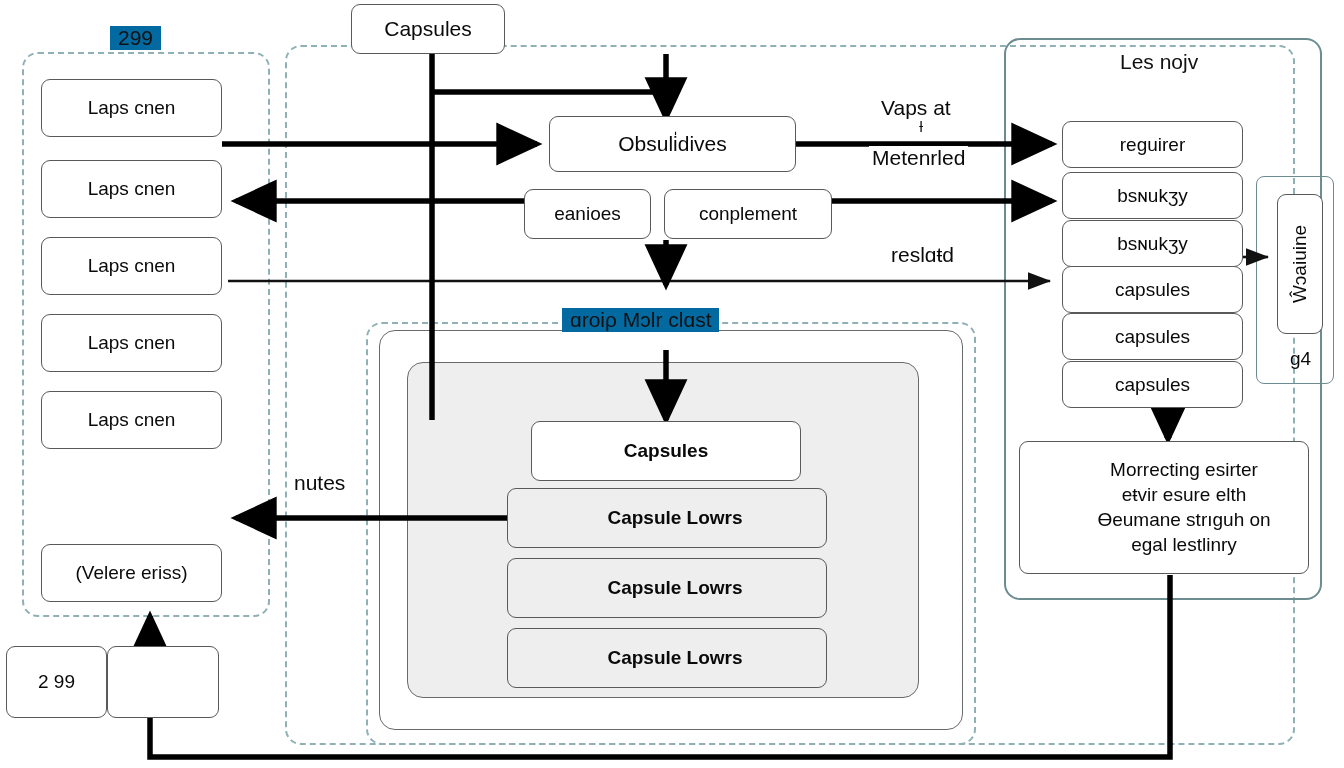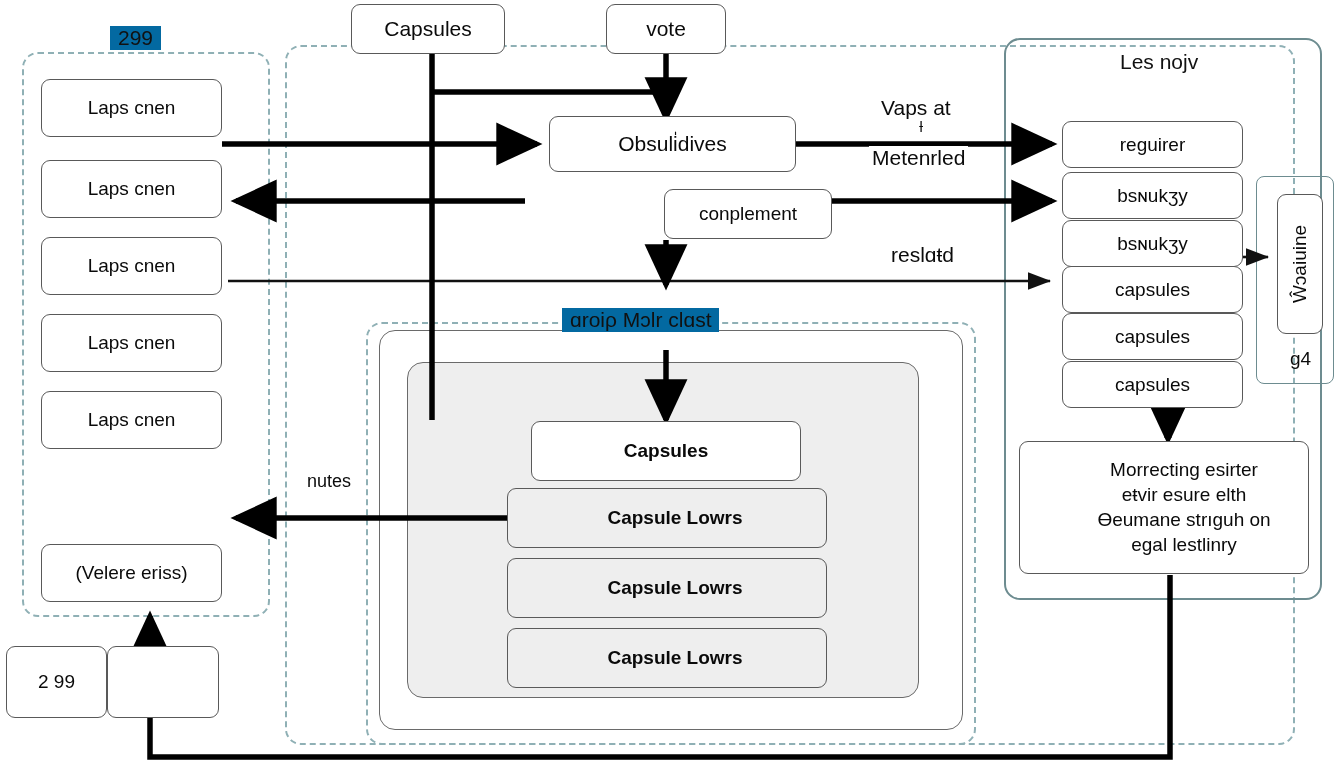--- a/index.html
+++ b/index.html
@@ -193,28 +193,28 @@
   </div>
 
   <div class="node" style="left:6px;top:646px;width:101px;height:72px;">
     <span>2 99</span>
   </div>
   <div class="node" style="left:107px;top:646px;width:112px;height:72px;"></div>
 
   <div class="node big" style="left:351px;top:4px;width:154px;height:50px;">
     <span>Capsules</span>
   </div>
-  <div class="node big" style="left:606px;top:4px;width:120px;height:50px;">
-    <span>vote</span>
-  </div>
 
   <div class="node big" style="left:549px;top:116px;width:247px;height:56px;">
     <span>Obsuli̍dives</span>
   </div>
 
+  <div class="node" style="left:524px;top:189px;width:127px;height:50px;">
+    <span>eanioes</span>
+  </div>
   <div class="node" style="left:664px;top:189px;width:168px;height:50px;">
     <span>conplement</span>
   </div>
 
   <div class="node bold-white" style="left:531px;top:421px;width:270px;height:60px;">
     <span>Capsules</span>
   </div>
   <div class="node bold" style="left:507px;top:488px;width:320px;height:60px;">
     <span>Capsule Lowrs</span>
   </div>
@@ -253,15 +253,15 @@
     <span>Morrecting esirter</span>
     <span>eŧvir esure elth</span>
     <span>Ɵeumane strıguh on</span>
     <span>egal lestlinry</span>
   </div>
 
   <div class="lbl" style="left:878px;top:96px;font-size:21px;">Vaps at</div>
   <div class="lbl" style="left:916px;top:118px;font-size:15px;">Ɨ</div>
   <div class="lbl" style="left:869px;top:146px;font-size:21px;">Metenrled</div>
   <div class="lbl" style="left:888px;top:243px;font-size:21px;">reslɑŧd</div>
-  <div class="lbl" style="left:304px;top:471px;font-size:18px;">nutes</div>
+  <div class="lbl" style="left:291px;top:471px;font-size:21px;">nutes</div>
 
 </div>
 
 </body></html>

